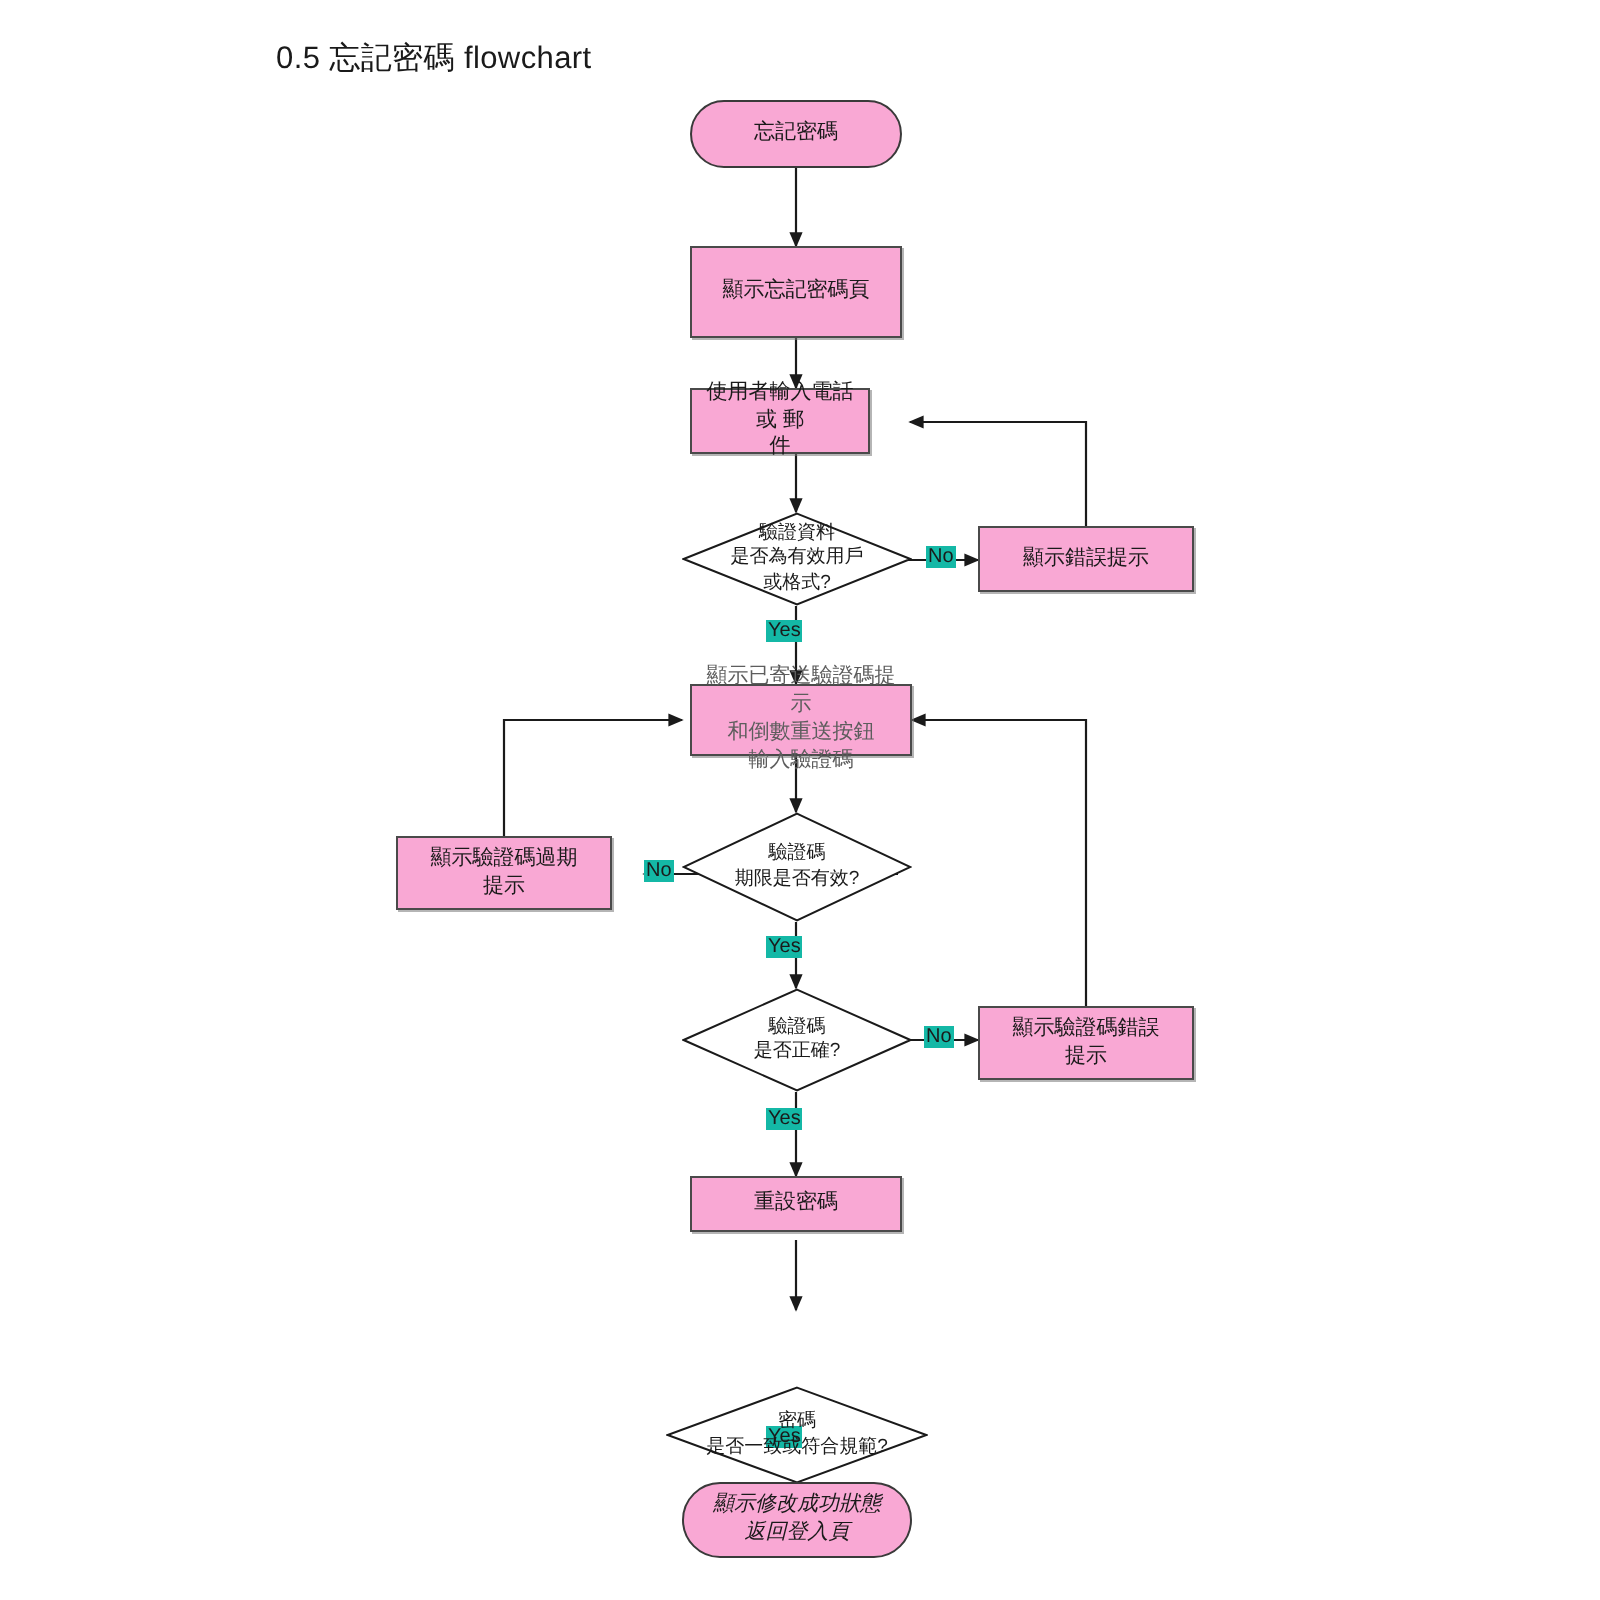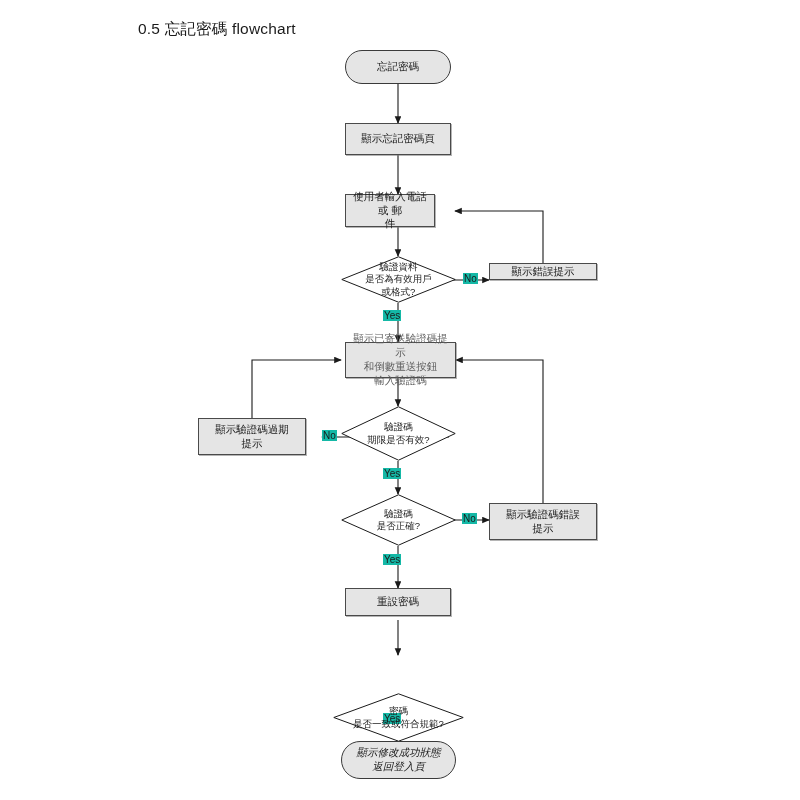--- a/index.html
+++ b/index.html
@@ -40,21 +40,21 @@
   .node {
     position: absolute;
     box-sizing: border-box;
     display: flex;
     align-items: center;
     justify-content: center;
     text-align: center;
     font-size: 10.5px;
     line-height: 1.32;
     color: #1a1a1a;
-    background: #e5e5e5;
+    background: #f9a8d4;
   }
   .node .lbl {
     display: block;
     white-space: pre-line;
     padding: 0 3px;
   }
   .rect {
     border: 1px solid #4a4a4a;
     box-shadow: 1px 1px 0 rgba(120,120,120,0.55);
   }
@@ -136,41 +136,41 @@
       <path d="M398,620 L398,655" marker-end="url(#ah)"></path>
 
       <path d="M398,704 L398,741" marker-end="url(#ah)"></path>
     </g>
   </svg>
 
   <div class="node terminator" style="left:345px; top:50px; width:106px; height:34px;">
     <span class="lbl">忘記密碼</span>
   </div>
 
-  <div class="node rect" style="left:345px; top:123px; width:106px; height:32px;">
+  <div class="node rect" style="left:345px; top:123px; width:106px; height:46px;">
     <span class="lbl">顯示忘記密碼頁</span>
   </div>
 
   <div class="node rect" style="left:345px; top:194px; width:90px; height:33px;">
     <span class="lbl">使用者輸入電話 或 郵
 件</span>
   </div>
 
   <div class="diamond-wrap" style="left:341px; top:256px; width:115px; height:47px;">
     <svg width="115" height="47" viewBox="0 0 115 47" xmlns="http://www.w3.org/2000/svg">
       <polygon points="57.5,0.8 114.2,23.5 57.5,46.2 0.8,23.5" fill="#ffffff" stroke="#1a1a1a" stroke-width="1"></polygon>
     </svg>
     <span class="lbl">驗證資料
 是否為有效用戶
 或格式?</span>
   </div>
   <div class="edge-label" style="left:463px; top:273px;">No</div>
   <div class="edge-label" style="left:383px; top:310px;">Yes</div>
 
-  <div class="node rect" style="left:489px; top:263px; width:108px; height:17px;">
+  <div class="node rect" style="left:489px; top:263px; width:108px; height:33px;">
     <span class="lbl">顯示錯誤提示</span>
   </div>
 
   <div class="node rect muted" style="left:345px; top:342px; width:111px; height:36px;">
     <span class="lbl">顯示已寄送驗證碼提示
 和倒數重送按鈕
 輸入驗證碼</span>
   </div>
 
   <div class="diamond-wrap" style="left:341px; top:406px; width:115px; height:55px;">

